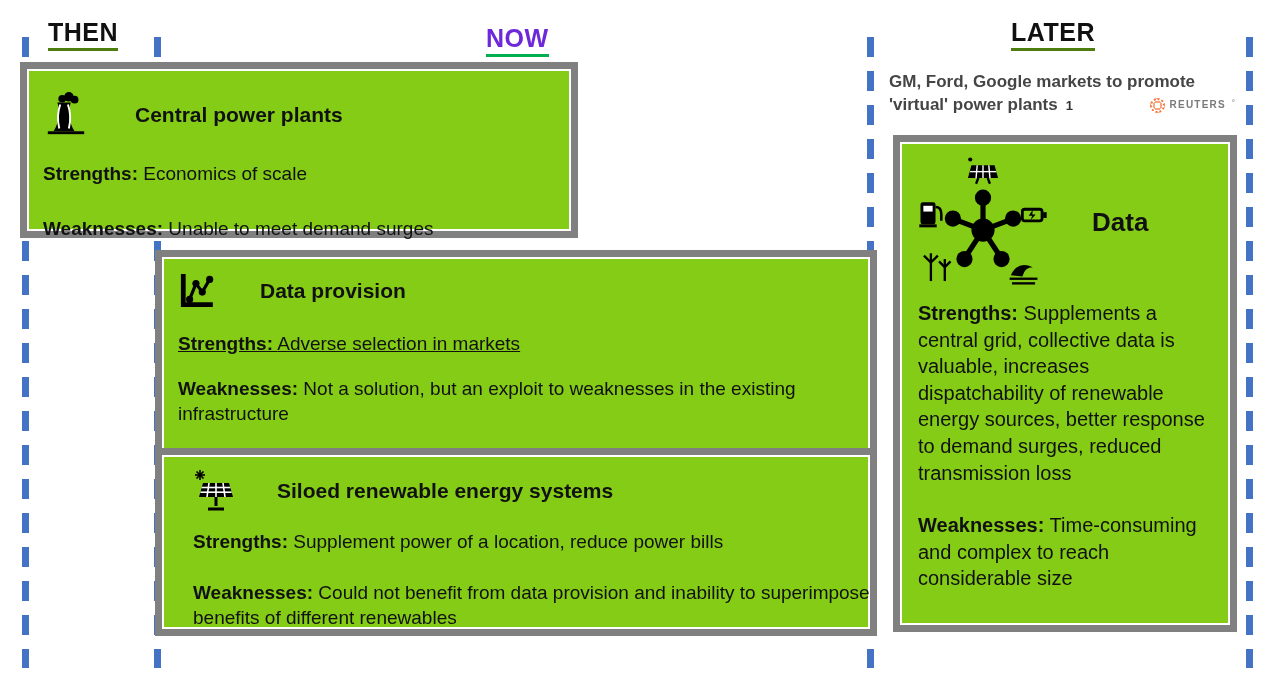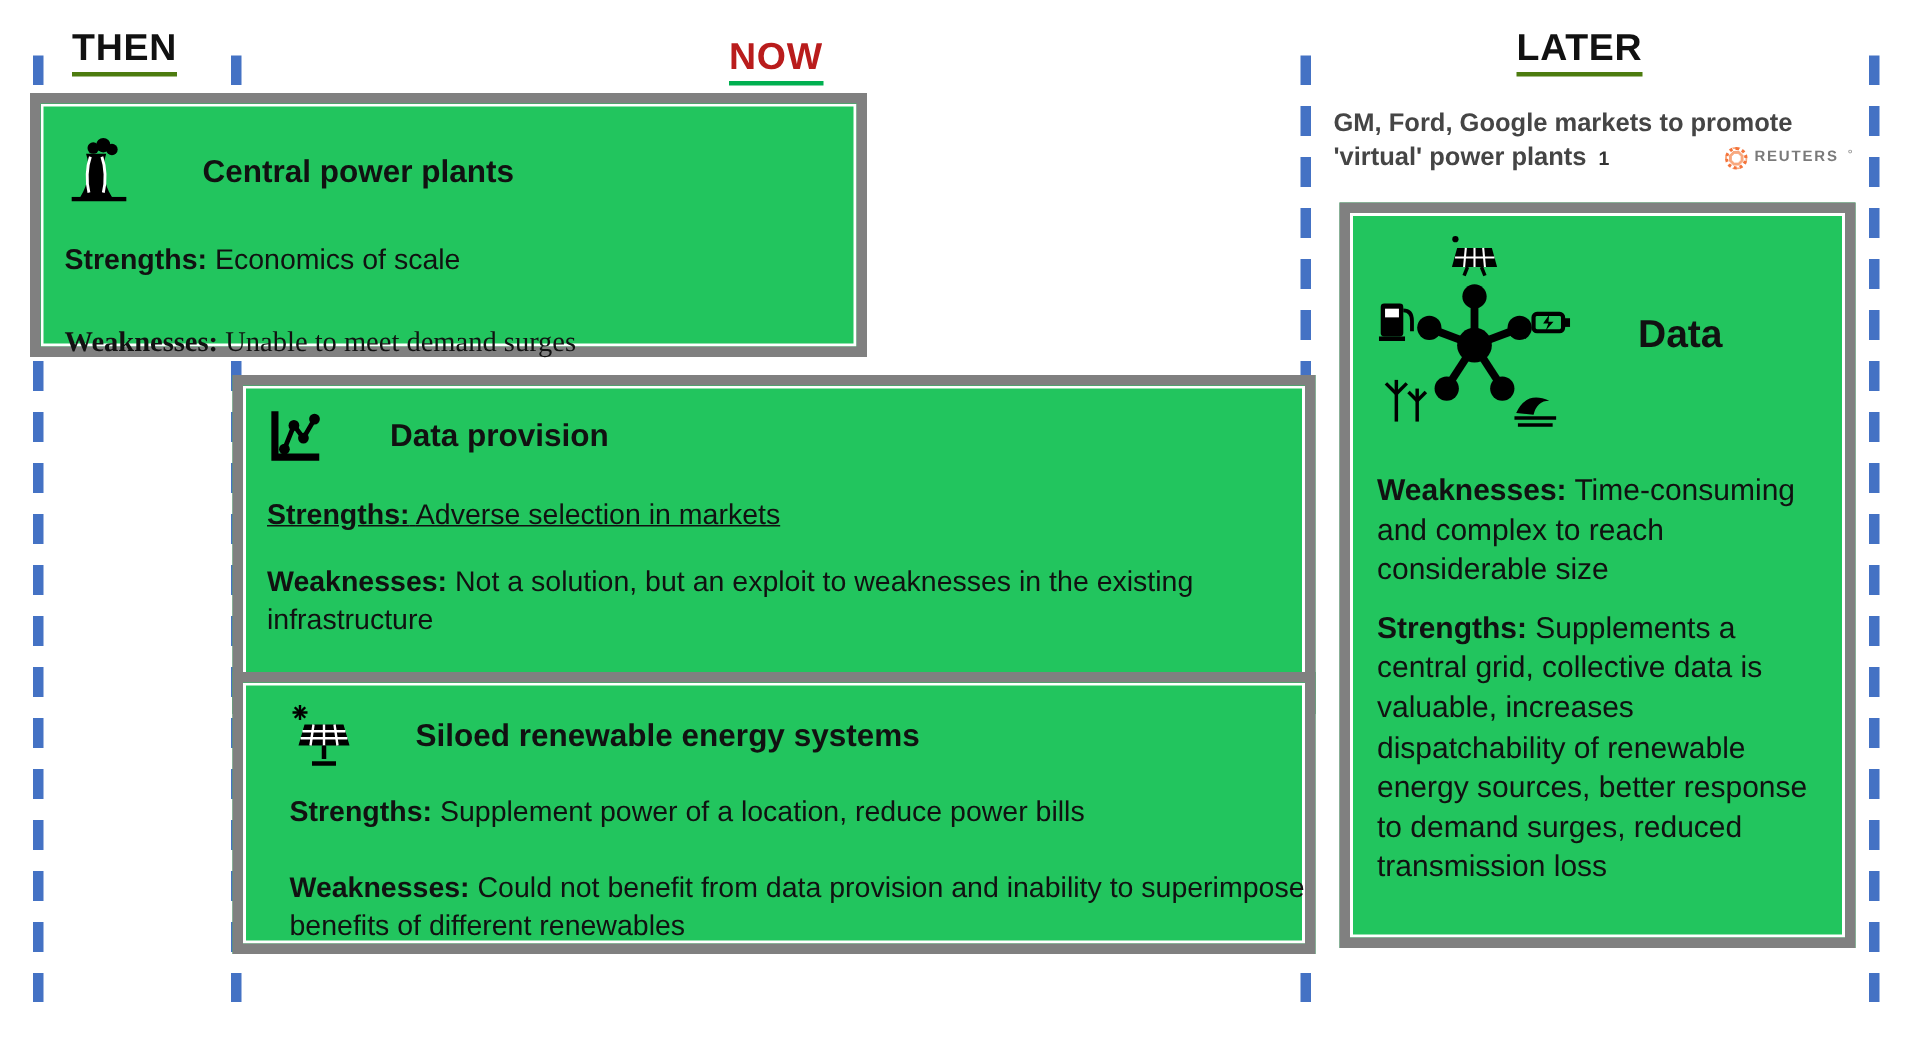--- a/index.html
+++ b/index.html
@@ -2,41 +2,41 @@
 <html><head>
 <meta charset="utf-8">
 <style>
   * { margin:0; padding:0; box-sizing:border-box; }
   html,body { width:1287px; height:700px; background:#ffffff; overflow:hidden;
               font-family:"Liberation Sans", sans-serif; color:#1a1a1a; }
 
   
   .col-header { position:absolute; font-size:25px; font-weight:bold; letter-spacing:.5px;
                 border-bottom:3px solid #4d7c0f; padding-bottom:1px; color:#111; z-index:3; }
-  .col-header.now { color:#b91c1c; border-bottom-color:#00b050; }
+  .col-header.now { color:#6d28d9; border-bottom-color:#00b050; }
 
   
   .vdash { position:absolute; width:7px; top:37px; height:631px; z-index:0;
            background:repeating-linear-gradient(to bottom,#4472c4 0 20px,transparent 20px 34px); }
   .vdash.l1 { left:22px; } .vdash.l2 { left:154px; } .vdash.l3 { left:867px; } .vdash.l4 { left:1246px; }
 
   
-  .card { position:absolute; background:#22c55e; border:7px solid #808080; z-index:2;
+  .card { position:absolute; background:#84cc16; border:7px solid #808080; z-index:2;
           box-shadow:inset 0 0 0 2px #ffffff; }
   .card .inner { padding:14px 16px; }
   .titlerow { display:flex; align-items:center; gap:0; }
   .box-title { font-size:21px; font-weight:bold; color:#111; }
   .para { font-size:19px; line-height:1.32; color:#111; }
   .lbl { font-weight:bold; }
 
   #box-central { left:20px;  top:62px;  width:558px; height:176px; }
   #box-central .titlerow { margin:8px 0 0 0; }
   #box-central .box-title { margin-left:46px; }
   #box-central .s { margin-top:22px; }
-  #box-central .w { margin-top:30px;font-family:Liberation Serif, serif; }
+  #box-central .w { margin-top:30px; }
 
   #box-data { left:155px; top:250px; width:722px; height:226px; }
   #box-data .box-title { margin-left:44px; }
   #box-data .s { margin-top:20px;text-decoration:underline; }
   #box-data .w { margin-top:20px; width:690px; }
 
   #box-siloed { left:155px; top:448px; width:722px; height:188px;padding-left:15px; }
   #box-siloed .box-title { margin-left:40px; }
   #box-siloed .s { margin-top:16px; }
   #box-siloed .w { margin-top:26px; width:695px; }
@@ -239,22 +239,22 @@
             <path d="M80 103 Q86 90 99 96 Q92 96 90 104 Z" fill="#000"></path>
             <g stroke="#000" stroke-width="2">
               <line x1="79" y1="106" x2="103" y2="106"></line>
                 <line x1="81" y1="110" x2="101" y2="110"></line>
             </g>
           </g>
         </svg>
       </span>
       <span class="box-title">Data</span>
     </div>
+    <div class="para s">
+      <span class="lbl">Strengths:</span>
+      <span>Supplements a central grid, collective data is valuable, increases dispatchability of renewable energy sources, better response to demand surges, reduced transmission loss</span>
+    </div>
     <div class="para w">
       <span class="lbl">Weaknesses:</span>
       <span>Time-consuming and complex to reach considerable size</span>
     </div>
-    <div class="para s">
-      <span class="lbl">Strengths:</span>
-      <span>Supplements a central grid, collective data is valuable, increases dispatchability of renewable energy sources, better response to demand surges, reduced transmission loss</span>
-    </div>
   </div>
 </div>
 
 </body></html>

